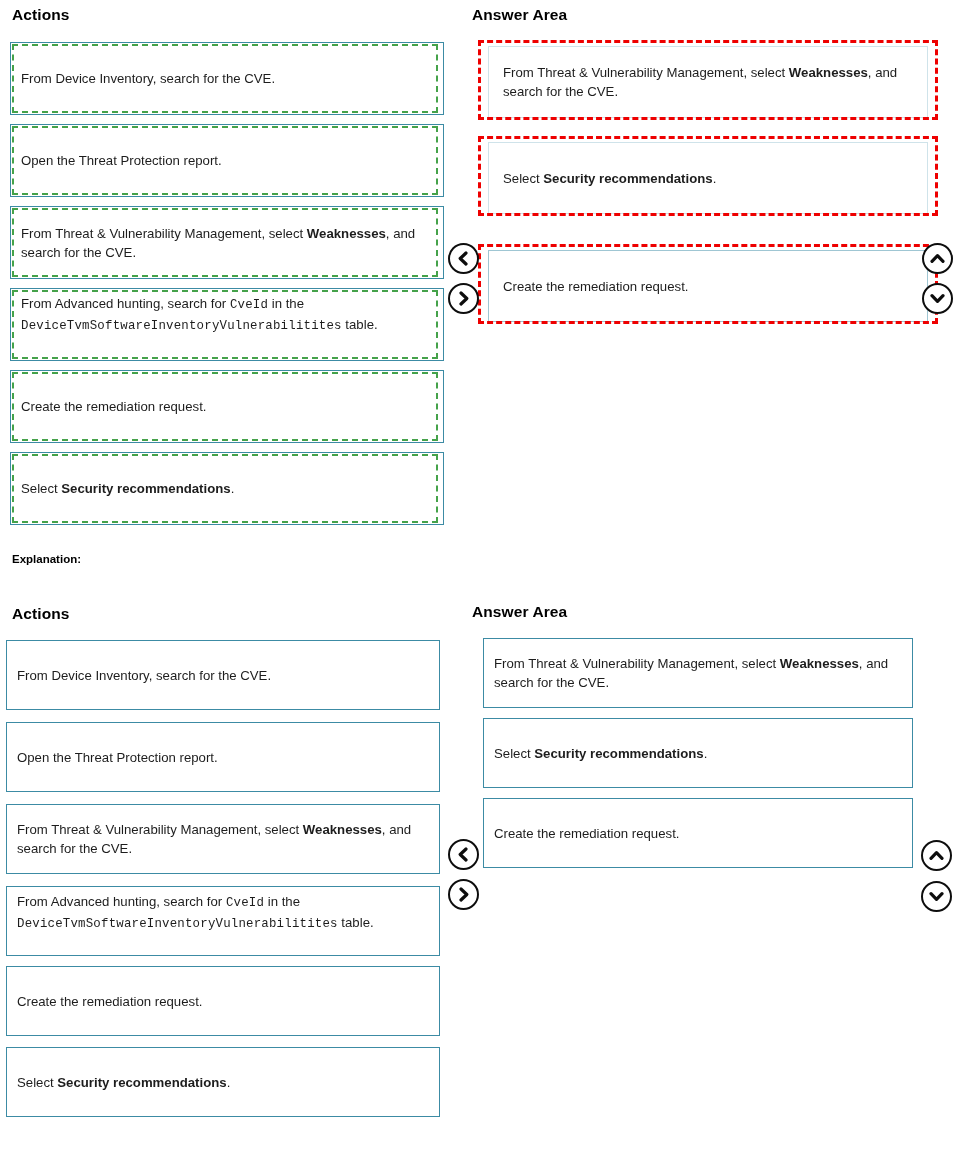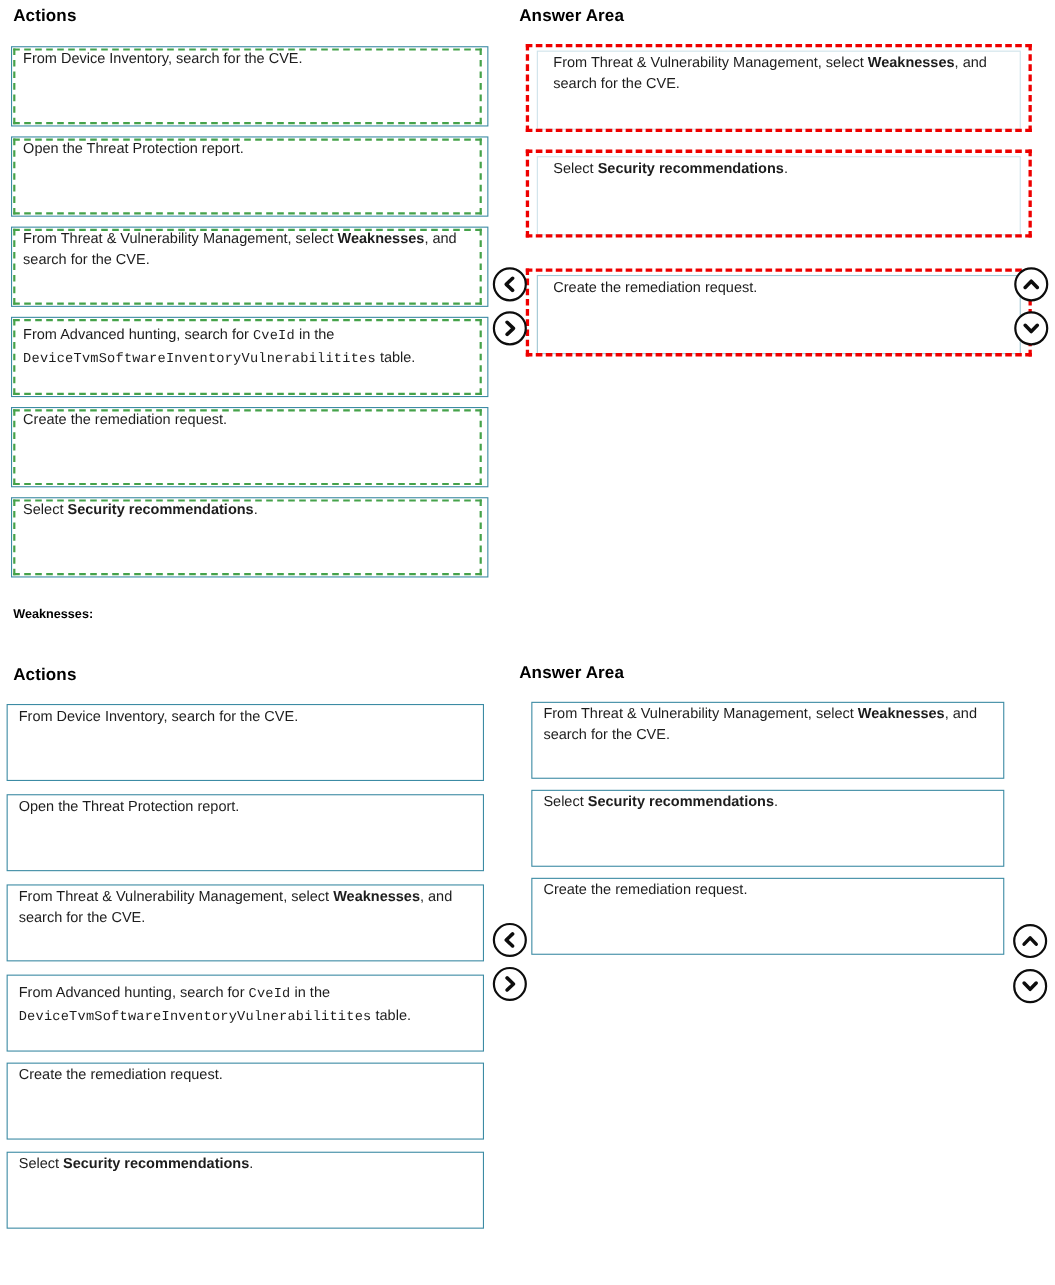--- a/index.html
+++ b/index.html
@@ -33,21 +33,21 @@
     color: #000000;
     white-space: nowrap;
   }
 
   
   .card {
     position: absolute;
     border: 1px solid #3c8ba4;
     background: #ffffff;
     display: flex;
-    align-items: flex-start;
+    align-items: center;
     padding: 0 0 0 10px;
   }
   .card-text {
     font-size: 13.2px;
     line-height: 19px;
     color: #1d1d1d;
     font-family: "Liberation Sans", sans-serif;
   }
   .card-text b { font-weight: bold; }
   .card-text .mono {
@@ -151,21 +151,21 @@
   <svg width="15" height="15" viewBox="0 0 15 15">
     <polyline points="2,10.3 7.5,4.6 13,10.3" fill="none" stroke="#0d0d0d" stroke-width="3.2" stroke-linecap="round" stroke-linejoin="round"></polyline>
   </svg>
 </div>
 <div class="arrow-btn" style="left:922px; top:283px;">
   <svg width="15" height="15" viewBox="0 0 15 15">
     <polyline points="2,4.7 7.5,10.4 13,4.7" fill="none" stroke="#0d0d0d" stroke-width="3.2" stroke-linecap="round" stroke-linejoin="round"></polyline>
   </svg>
 </div>
 
-<div class="explanation-label" style="left:12px; top:553px;">Weaknesses:</div>
+<div class="explanation-label" style="left:12px; top:553px;">Explanation:</div>
 
 <div class="section-heading" style="left:12px; top:605px;">Actions</div>
 
 <div class="section-heading" style="left:472px; top:603px;">Answer Area</div>
 
 <div class="card" style="left:6px; top:640px; width:434px; height:70px;">
   <div class="card-text">From Device Inventory, search for the CVE.</div>
 </div>
 <div class="card" style="left:6px; top:722px; width:434px; height:70px;">
   <div class="card-text">Open the Threat Protection report.</div>

